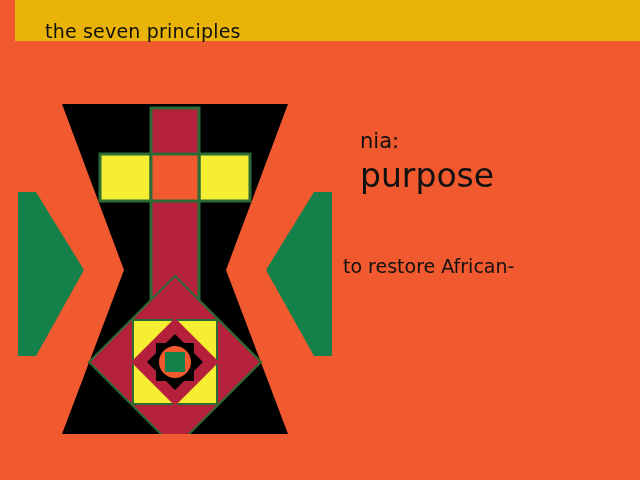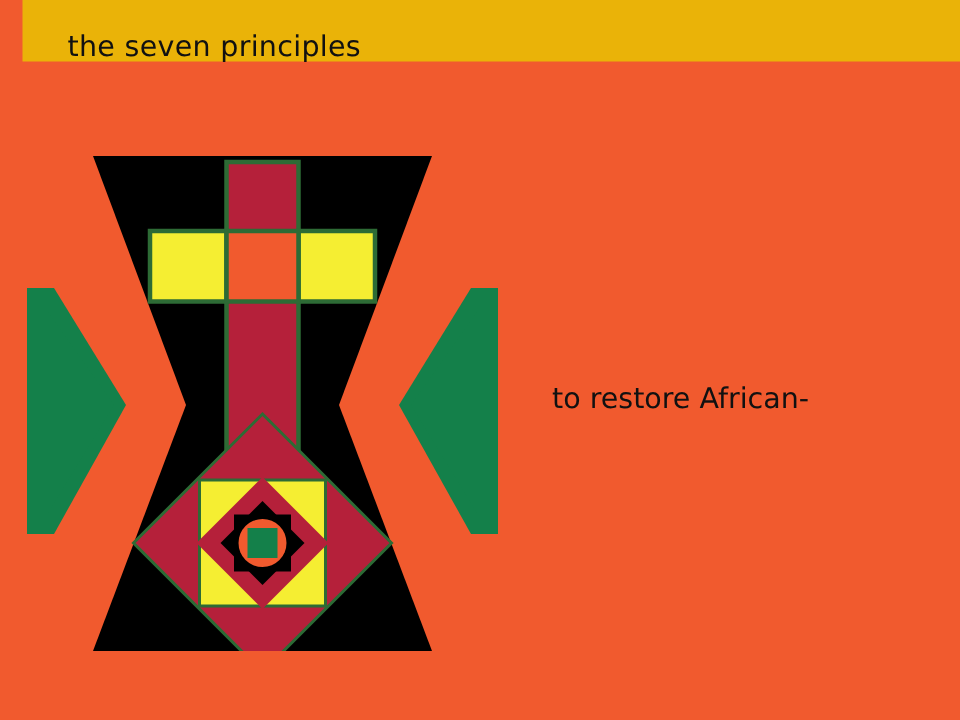--- a/index.html
+++ b/index.html
@@ -37,21 +37,21 @@
     position:absolute; left:360px; top:130px; width:265px;
   }
   #label-nia {
     font-size:21px; color:#111; line-height:1.1;
     margin-bottom:4px;
   }
   #heading-purpose {
     font-size:33px; color:#111; line-height:1.15;
   }
   #body-text {
-    position:absolute; left:368px; top:252px; width:262px;
+    position:absolute; left:343px; top:252px; width:262px;
     font-size:19px; color:#111; line-height:1.52;
   }
   #body-text .tline { display:block; white-space:nowrap; }
 </style>
 </head>
 <body>
 
 <div id="slide">
 
   <div id="header-band">
@@ -80,19 +80,21 @@
       <rect x="115" y="216" width="84" height="84" fill="#f5ee32" stroke="#2d6b35" stroke-width="2"></rect>
       <polygon points="157,214 201,258 157,302 113,258" fill="#b5203a"></polygon>
       <polygon points="157,230 185,258 157,286 129,258" fill="#000000"></polygon>
       <rect x="138" y="239" width="38" height="38" fill="#000000"></rect>
       <circle cx="157" cy="258" r="16" fill="#f15a2e"></circle>
       <rect x="147" y="248" width="20" height="20" fill="#14804a"></rect>
     </svg>
   </div>
 
   <div id="text-column">
+    <div id="label-nia">nia:</div>
+    <div id="heading-purpose">purpose</div>
   </div>
 
   <div id="body-text">
     <span class="tline">to restore African-</span>
   </div>
 
 </div>
 
 </body></html>

